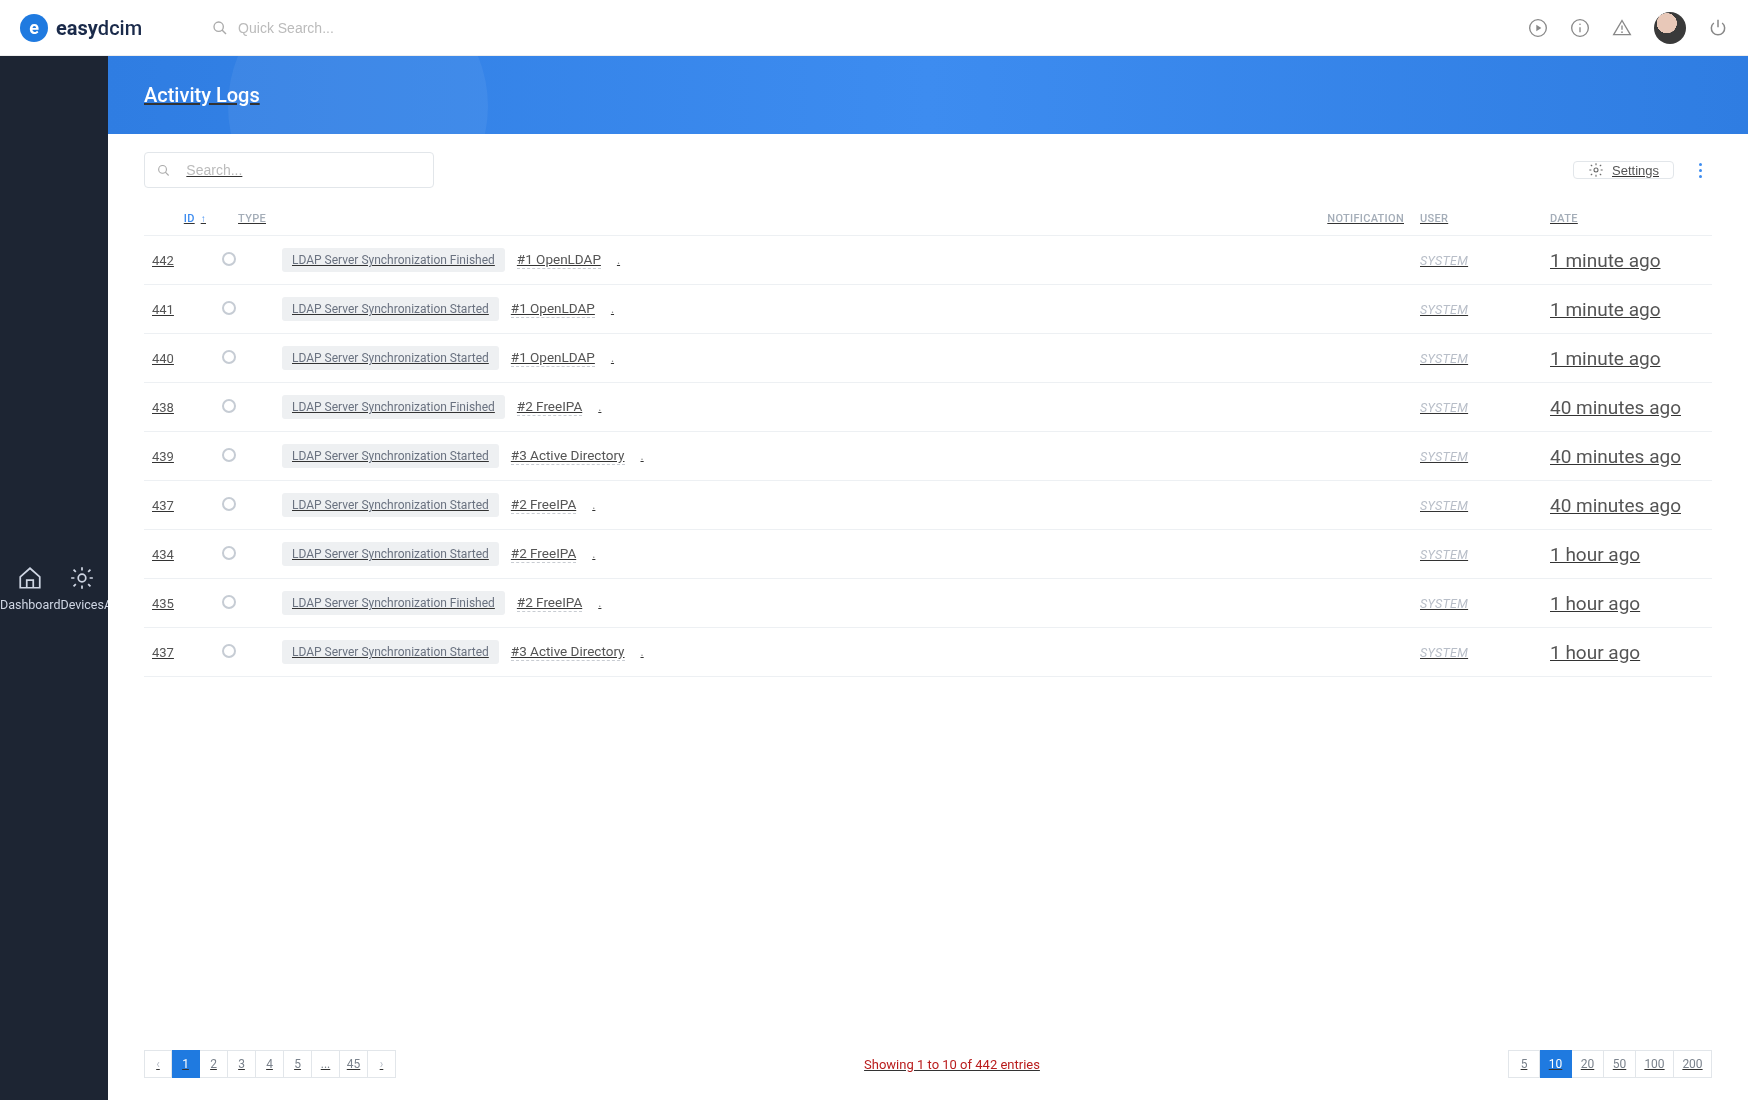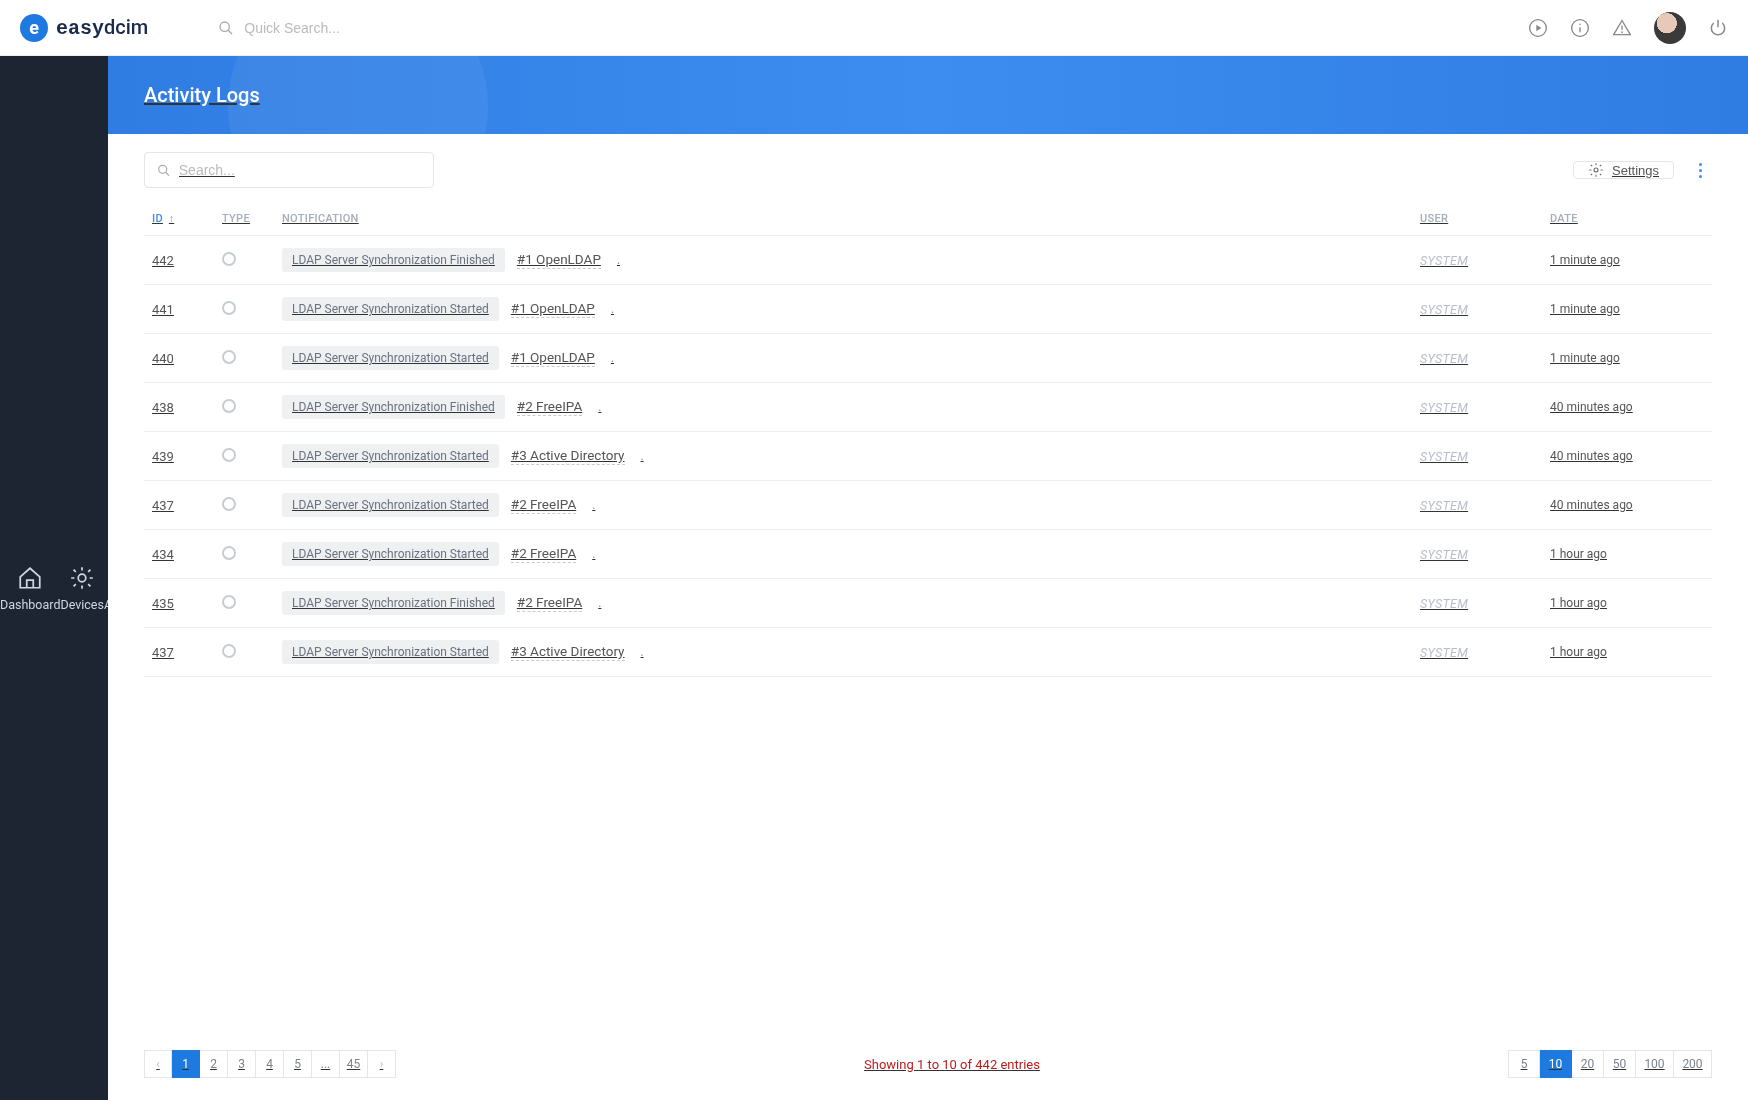--- a/index.html
+++ b/index.html
@@ -1,62 +1,62 @@
 <!DOCTYPE html>
 <html><head>
 <meta charset="utf-8">
 <style>
 * { box-sizing: border-box; margin: 0; padding: 0; }
 body { font-family: -apple-system, BlinkMacSystemFont, "Segoe UI", Roboto, Arial, sans-serif; font-size: 13px; color: #333; background: #fff; overflow: hidden; }
 .app { display: flex; flex-direction: column; width: 1748px; height: 1100px; }
 .topbar { height: 56px; display: flex; align-items: center; padding: 0 20px; border-bottom: 1px solid #eee; }
 .logo { display: flex; align-items: center; font-size: 20px; font-weight: 500; color: #1a2a4a; }
 .logo-mark { width: 28px; height: 28px; background: #1f7ae0; border-radius: 50%; margin-right: 8px; display:flex; align-items:center; justify-content:center; color:#fff; font-weight:bold; font-size:18px; }
-.logo-text b { font-weight: 700; font-family: Liberation Mono, monospace; }
+.logo-text b { font-weight: 700; }
 .quick-search-wrap { display: flex; align-items: flex-start; margin-left: 70px; color: #aaa; }
 .quick-search { border: none; outline: none; font-size: 14px; color: #666; margin-left: 10px; width: 250px; }
 .quick-search::placeholder { color: #bbb; }
 .top-spacer { flex: 1; }
 .top-icons { display: flex; align-items: center; gap: 22px; color: #888; }
 .top-icon { width: 20px; height: 20px; display:flex; align-items:center; justify-content:center; cursor:pointer; }
 .avatar { width: 32px; height: 32px; border-radius: 50%; background: radial-gradient(circle at 40% 35%, #e8c8b8 0 35%, #3a3a3a 36% 100%); }
 .body-row { flex: 1; display: flex; min-height: 0; }
 .sidebar { width: 108px; background: #1d2533; display: flex; flex-direction: row; align-items: center; padding-top: 18px; }
 .side-item { color: #cfd6e4; width: 100%; text-align: center; padding: 14px 0 12px; font-size: 12.5px; cursor:pointer; }
 .side-item .si-icon { display:block; margin:0 auto 6px; width:26px; height:26px; }
 .more-btn { margin-top: 12px; width: 36px; height: 36px; border-radius: 50%; background: #2f3a4f; color:#cfd6e4; display:flex; align-items:center; justify-content:center; cursor:pointer; font-size:18px; letter-spacing:2px; }
 .main { flex: 1; display: flex; flex-direction: column; min-width: 0; background:#fff;text-decoration:underline; }
 .page-header { height: 78px; background: linear-gradient(90deg, #2f7de2 0%, #3d8cf0 50%, #2f7de2 100%); display: flex; align-items: center; padding: 0 36px; position:relative; overflow:hidden; }
 .page-header::before { content:""; position:absolute; left:120px; top:-80px; width:260px; height:260px; border-radius:50%; background:rgba(255,255,255,0.06); }
 .page-title { color: #fff; font-size: 20px; font-weight: 500; position:relative; }
 .toolbar { display: flex; align-items: center; padding: 18px 36px 8px; }
 .tb-search-wrap { display:flex; align-items:center; border:1px solid #e2e6ea; border-radius:4px; padding:0 12px; height:36px; width:290px; }
-.tb-search { border:none; outline:none; font-size:14px; margin-left:8px; width:100%; color:#0f766e; }
+.tb-search { border:none; outline:none; font-size:14px; margin-left:16px; width:100%; color:#0f766e; }
 .tb-search::placeholder { color:#bbb; }
 .tb-spacer { flex:1; }
 .settings-btn { display:flex; align-items:center; gap:8px; border:1px solid #e2e6ea; border-radius:4px; padding:0 14px; font-size:13px; color:#555; cursor:pointer; background:#fff; }
 .kebab { width:24px; display:flex; flex-direction:column; align-items:center; gap:3px; margin-left:14px; cursor:pointer; }
 .kebab span { width:3px; height:3px; background:#3d8cf0; border-radius:50%; display:block; }
 .table-wrap { padding: 6px 36px 0; flex:1; overflow:auto; }
 table { width:100%; border-collapse: collapse; }
-thead th { text-align:left; font-size:11px; font-weight:500; color:#a4adb8; letter-spacing:0.3px; padding: 10px 8px 10px; border-bottom:1px solid #edf0f3; }
+thead th { text-align:right; font-size:11px; font-weight:500; color:#a4adb8; letter-spacing:0.3px; padding: 10px 8px 10px; border-bottom:1px solid #edf0f3; }
 th.col-id { color:#3d8cf0; width:70px; }
 th.col-type { width:60px; }
 th.col-user { width:130px; text-align:left; }
 th.col-date { width:170px; text-align:left; }
 th .sort-arrow { color:#3d8cf0; margin-left:6px; font-size:10px; }
 tbody tr { border-bottom:1px solid #edf0f3; }
 tbody td { padding: 12px 8px; font-size:13px; color:#555; vertical-align:middle; }
 .type-circ { width:14px; height:14px; border:2px solid #c6ccd4; border-radius:50%; display:inline-block; }
 .notif-cell { display:flex; align-items:center; gap:12px; }
 .tag { background:#eef0f2; color:#6a7280; font-size:12px; padding:5px 10px; border-radius:3px; white-space:nowrap; }
 .link { color:#555; border-bottom:1px dashed #c8ccd2; padding-bottom:1px; font-size:13.5px; cursor:pointer; }
 .dot { color:#888; margin-left:4px; font-size:12px; }
 .user-cell { color:#b8bec8; font-style:italic; font-size:12.5px; letter-spacing:0.3px; }
-.date-cell { color:#555; font-size:12px; }
+.date-cell { color:#555; font-size:19px; }
 .footer { display:flex; align-items:center; padding: 16px 36px 22px; border-top: none; }
 .pager, .sizer { display:flex; gap:0; }
 .pg { width:28px; height:28px; display:flex; align-items:center; justify-content:center; border:1px solid #e2e6ea; font-size:12px; color:#7a828c; cursor:pointer; background:#fff; }
 .pg.arrow { color:#b8bec8; }
 .pg.active { background:#1f7ae0; color:#fff; border-color:#1f7ae0; }
 .pg + .pg { border-left:none; }
 .showing { flex:1; text-align:center; color:#b91c1c; font-size:13px; }
 .sizer .pg { width:32px; }
 .sizer .pg.wide { width:38px; }
 svg { display:block; }

